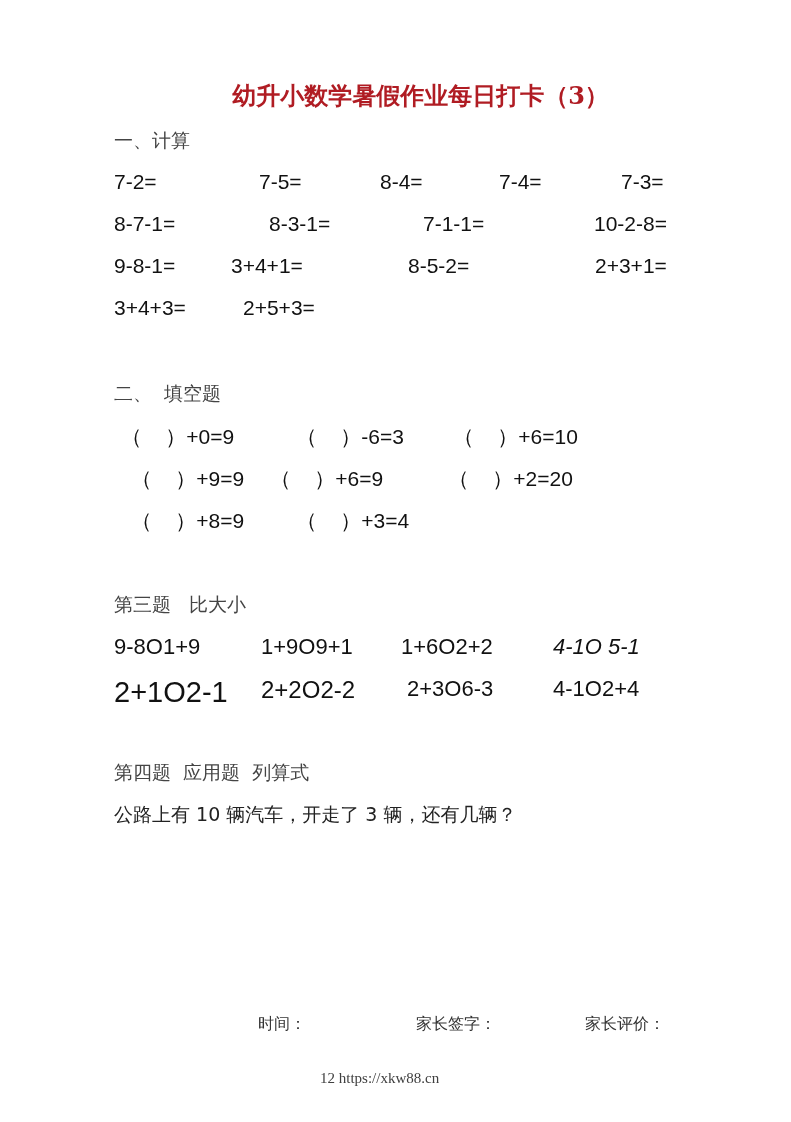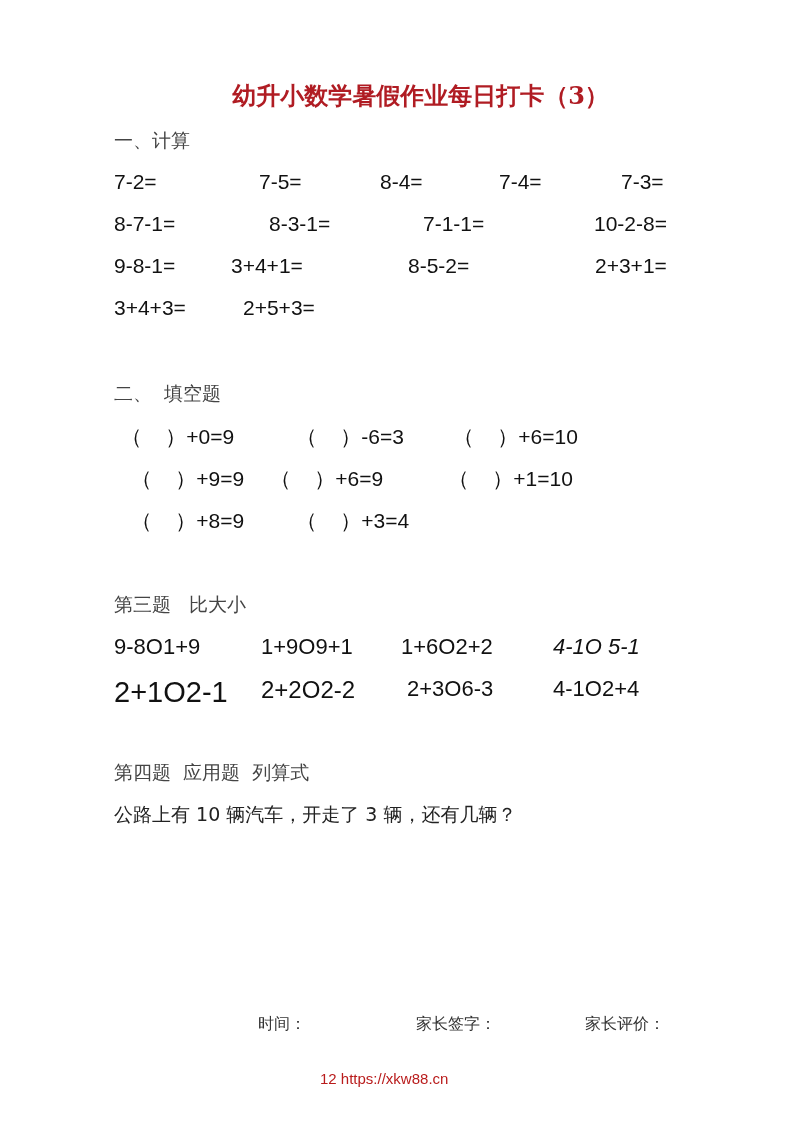--- a/index.html
+++ b/index.html
@@ -3,21 +3,21 @@
 <meta charset="utf-8">
 <style>
   html, body { margin:0; padding:0; background:#ffffff; }
   body { width:791px; height:1122px; position:relative; overflow:hidden; font-family:"Liberation Sans", sans-serif; color:#111; }
   .abs { position:absolute; white-space:nowrap; }
   .title { top:80px; left:0; width:791px; text-align:center; padding-left:50px; box-sizing:border-box; font-family:"DejaVu Serif", serif; font-weight:bold; font-size:24px; color:#b01c23; }
   .heading { font-family:"DejaVu Serif", serif; font-size:19px; color:#444; }
   .math { font-size:21px; color:#111; }
   .cjk { font-family:"DejaVu Sans", sans-serif; font-size:19px; color:#222; }
   .footer-label { font-family:"DejaVu Serif", serif; font-size:16px; color:#333; }
-  .pagenum { font-family:Liberation Sans, sans-serif; font-size:15px; color:#b91c1c; }
+  .pagenum { font-family:Liberation Serif, serif; font-size:15px; color:#404040; }
 </style>
 </head>
 <body>
 
 <div class="abs title">幼升小数学暑假作业每日打卡（3）</div>
 
 <div class="abs heading" style="top:128px;left:114px;">一、计算</div>
 
 <div class="abs math" style="top:170px;left:114px;">7-2=</div>
 <div class="abs math" style="top:170px;left:259px;">7-5=</div>
@@ -39,21 +39,21 @@
 <div class="abs math" style="top:296px;left:243px;">2+5+3=</div>
 
 <div class="abs heading" style="top:381px;left:114px;white-space:pre;">二、  填空题</div>
 
 <div class="abs math" style="top:423px;left:121px;white-space:pre;">（    ）+0=9</div>
 <div class="abs math" style="top:423px;left:296px;white-space:pre;">（    ）-6=3</div>
 <div class="abs math" style="top:423px;left:453px;white-space:pre;">（    ）+6=10</div>
 
 <div class="abs math" style="top:465px;left:131px;white-space:pre;">（    ）+9=9</div>
 <div class="abs math" style="top:465px;left:270px;white-space:pre;">（    ）+6=9</div>
-<div class="abs math" style="top:465px;left:448px;white-space:pre;">（    ）+1=10</div>
+<div class="abs math" style="top:465px;left:448px;white-space:pre;">（    ）+2=20</div>
 
 <div class="abs math" style="top:507px;left:131px;white-space:pre;">（    ）+8=9</div>
 <div class="abs math" style="top:507px;left:296px;white-space:pre;">（    ）+3=4</div>
 
 <div class="abs heading" style="top:592px;left:114px;white-space:pre;">第三题   比大小</div>
 
 <div class="abs math" style="top:634px;left:114px;font-size:22px;">9-8O1+9</div>
 <div class="abs math" style="top:634px;left:261px;font-size:22px;">1+9O9+1</div>
 <div class="abs math" style="top:634px;left:401px;font-size:22px;">1+6O2+2</div>
 <div class="abs math" style="top:634px;left:553px;font-size:22px;font-style:italic;">4-1O 5-1</div>

